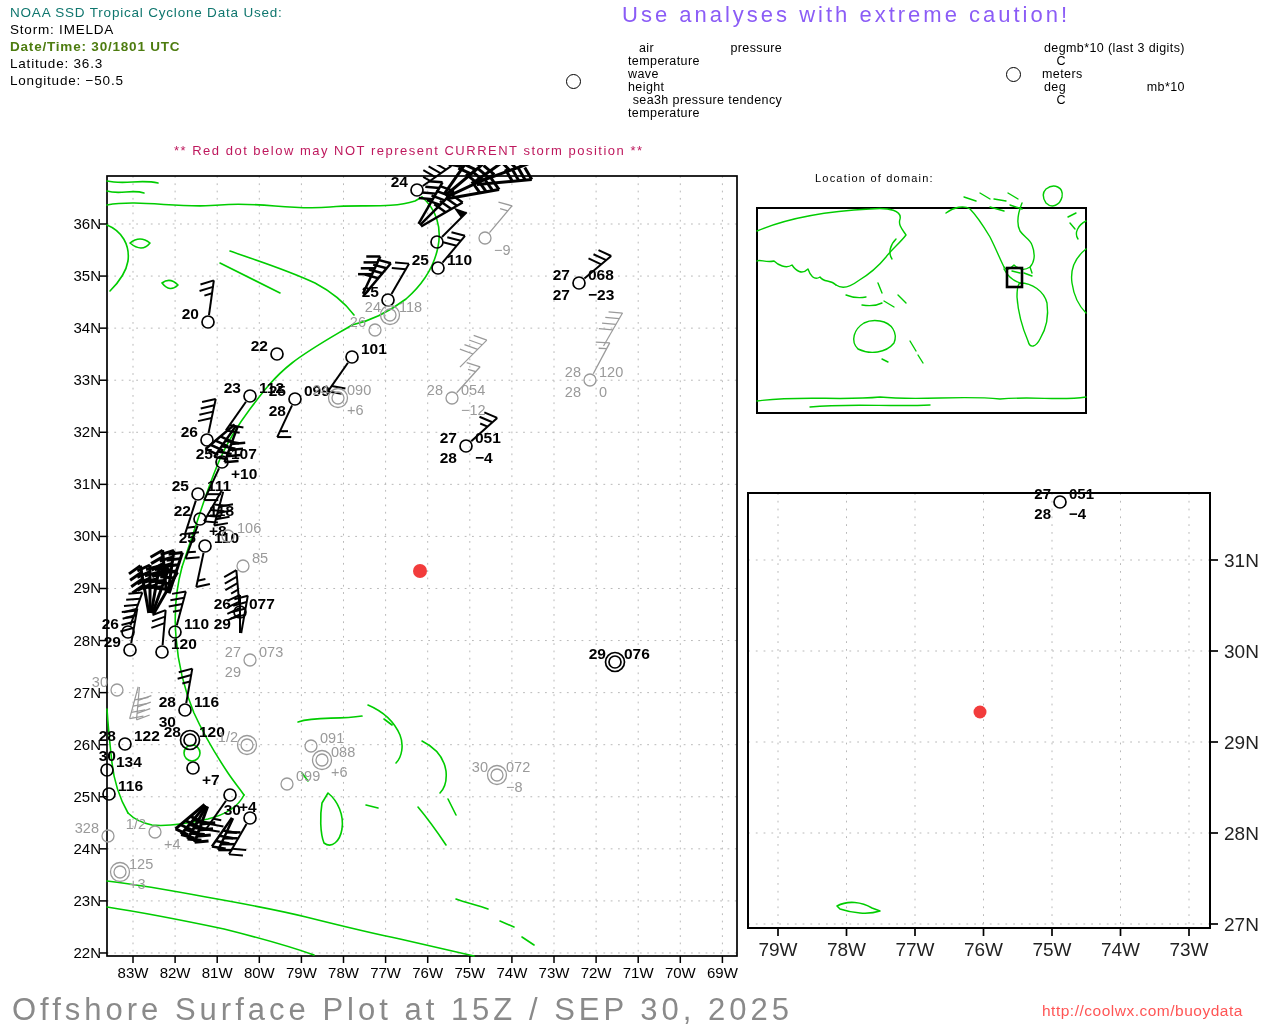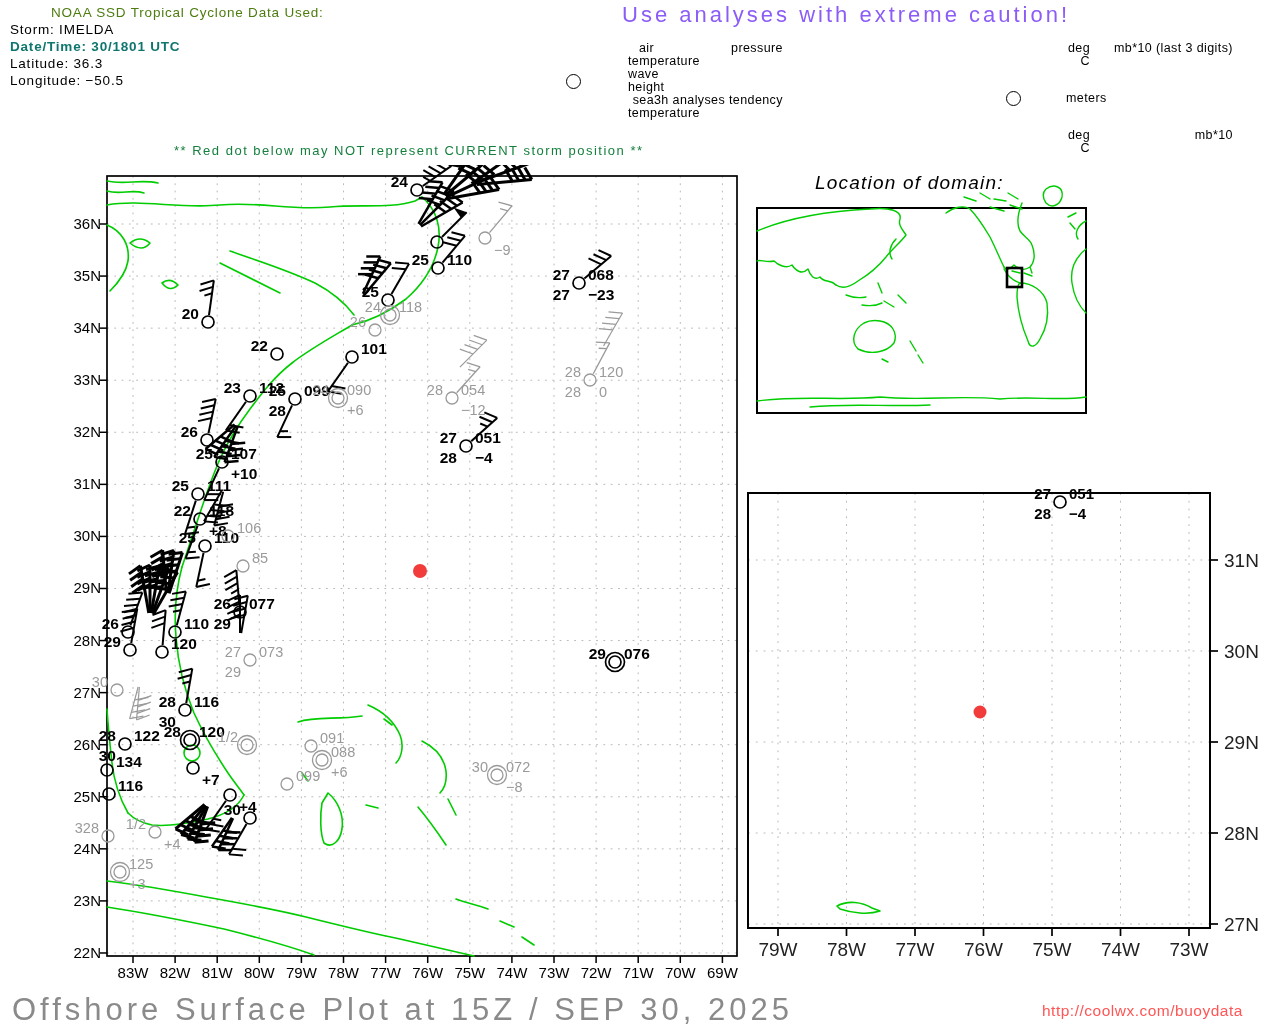--- a/index.html
+++ b/index.html
@@ -2,29 +2,29 @@
 <html><head>
 <meta charset="utf-8">
 <style>
   html,body{margin:0;padding:0;}
   body{
     width:1280px;height:1024px;position:relative;background:#fff;
     font-family:"Liberation Sans",sans-serif;color:#000;overflow:hidden;
   }
   .abs{position:absolute;}
   .hdr{font-size:13.5px;line-height:17px;letter-spacing:0.8px;white-space:pre;}
-  .salmon{color:#4d7c0f;margin-left:41px;}
-  .redbold{color:#0f766e;font-weight:bold;}
+  .salmon{color:#0f766e;}
+  .redbold{color:#4d7c0f;font-weight:bold;}
   .caution{font-size:22px;letter-spacing:3px;color:#8b5cf6;white-space:nowrap;}
-  .warn{font-size:13px;letter-spacing:1.5px;color:#15803d;white-space:nowrap;}
+  .warn{font-size:13px;letter-spacing:1.5px;color:#be185d;white-space:nowrap;}
   .leg{display:grid;font-size:12.5px;line-height:13px;letter-spacing:0.4px;}
   .leg .lcol{text-align:right;}
   .leg .rcol{text-align:right;}
   .legcirc{width:13px;height:13px;border:1.6px solid #000;border-radius:50%;margin:0 auto;}
-  .insettitle{font-size:19px;letter-spacing:1.2px;white-space:nowrap;font-style:italic;}
+  .insettitle{font-size:11px;letter-spacing:1.2px;white-space:nowrap;}
   .footer-title{font-size:31px;letter-spacing:4px;color:#8a8a8a;white-space:nowrap;font-weight:400;}
   .footer-url{font-size:15.5px;letter-spacing:0.5px;color:#ff5555;white-space:nowrap;margin-left:32px;}
   svg text{font-family:"Liberation Sans",sans-serif;}
 </style>
 </head>
 <body>
 
 <div class="abs" style="left:10px;top:4px;">
   <div class="hdr salmon">NOAA SSD Tropical Cyclone Data Used:</div>
   <div class="hdr">Storm: IMELDA</div>
@@ -37,24 +37,24 @@
 
 <div class="abs leg" style="left:518px;top:42px;grid-template-columns:110px 26px auto;">
   <div class="lcol">air temperature</div>
   <div style="grid-row:1 / span 3;display:flex;align-items:center;">
     <span class="legcirc"></span>
   </div>
   <div class="rcol">pressure</div>
   <div class="lcol">wave height</div>
   <div class="rcol"></div>
   <div class="lcol">sea temperature</div>
-  <div class="rcol">3h analyses tendency</div>
+  <div class="rcol">3h pressure tendency</div>
 </div>
 
-<div class="abs leg" style="left:984px;top:42px;grid-template-columns:58px 24px auto;gap:24px;">
+<div class="abs leg" style="left:984px;top:42px;grid-template-columns:58px 24px auto;">
   <div class="lcol">deg C</div>
   <div style="grid-row:1 / span 3;display:flex;align-items:center;">
     <span class="legcirc"></span>
   </div>
   <div class="rcol">mb*10 (last 3 digits)</div>
   <div class="lcol">meters</div>
   <div class="rcol"></div>
   <div class="lcol">deg C</div>
   <div class="rcol">mb*10</div>
 </div>

